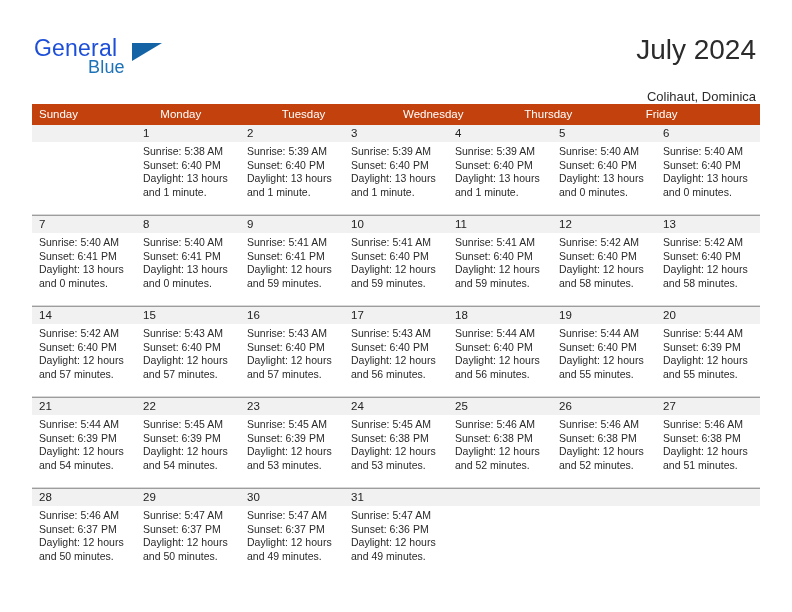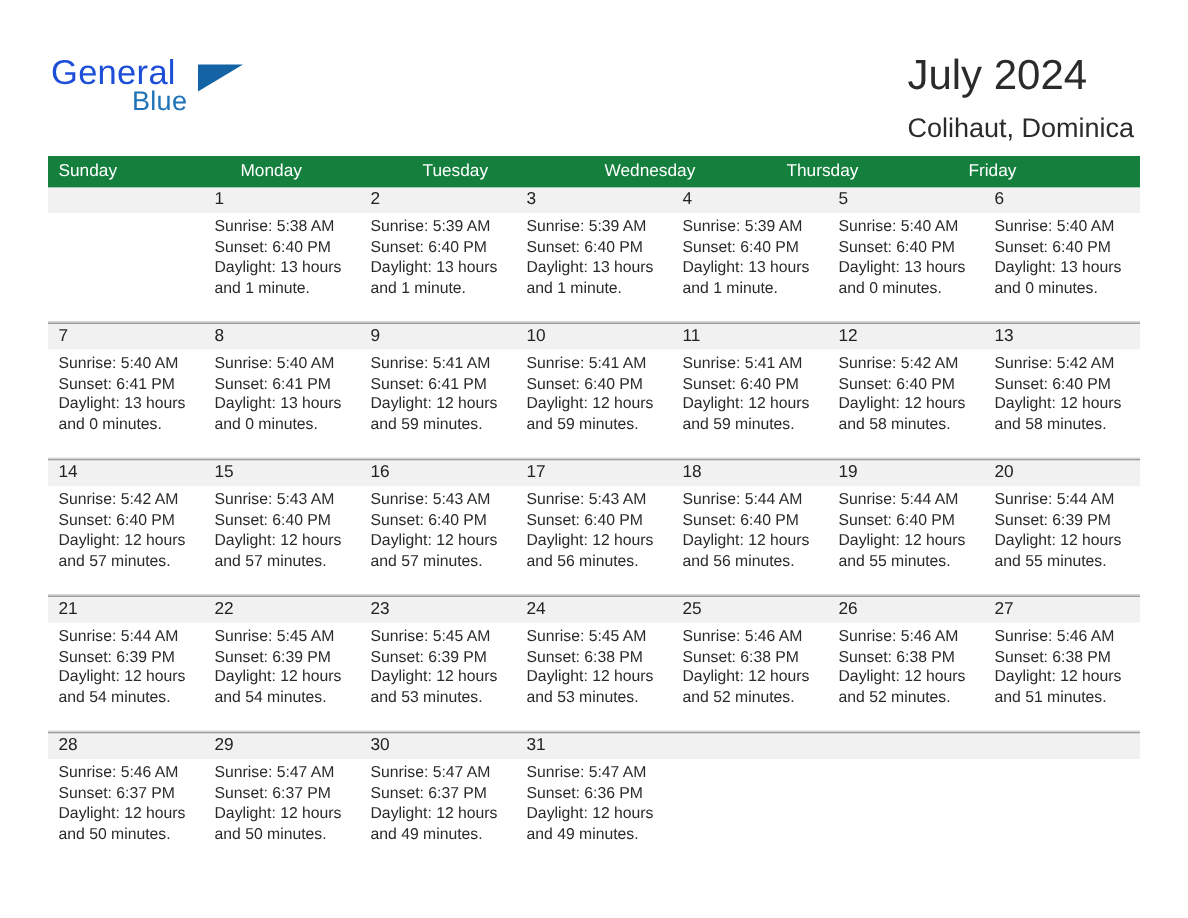--- a/index.html
+++ b/index.html
@@ -60,47 +60,48 @@
     top: 8px;
     width: 0;
     height: 0;
     border-left: 30px solid #1464a5;
     border-bottom: 18px solid transparent;
   }
   .title-block {
     position: absolute;
     right: 36px;
     top: 33px;
+    text-align: right;
   }
   .cal-title {
     font-size: 28px;
     color: #2b2b2b;
     line-height: 34px;
     font-weight: normal;
     white-space: nowrap;
   }
   .cal-subtitle {
-    font-size: 18px;
+    font-size: 13px;
     color: #2b2b2b;
     line-height: 20px;
-    margin-top: 8px;
+    margin-top: 20px;
     white-space: nowrap;
   }
 
   
   .calendar {
     position: absolute;
     left: 32px;
     top: 104px;
     width: 728px;
   }
   .dow-row {
     display: flex;
     width: 100%;
-    background: #15803d;
+    background: #c2410c;
   }
   .dow-cell {
     flex: 1 1 0;
     box-sizing: border-box;
     height: 21px;
     line-height: 21px;
     padding-left: 7px;
     color: #ffffff;
     font-size: 11.5px;
     white-space: nowrap;

